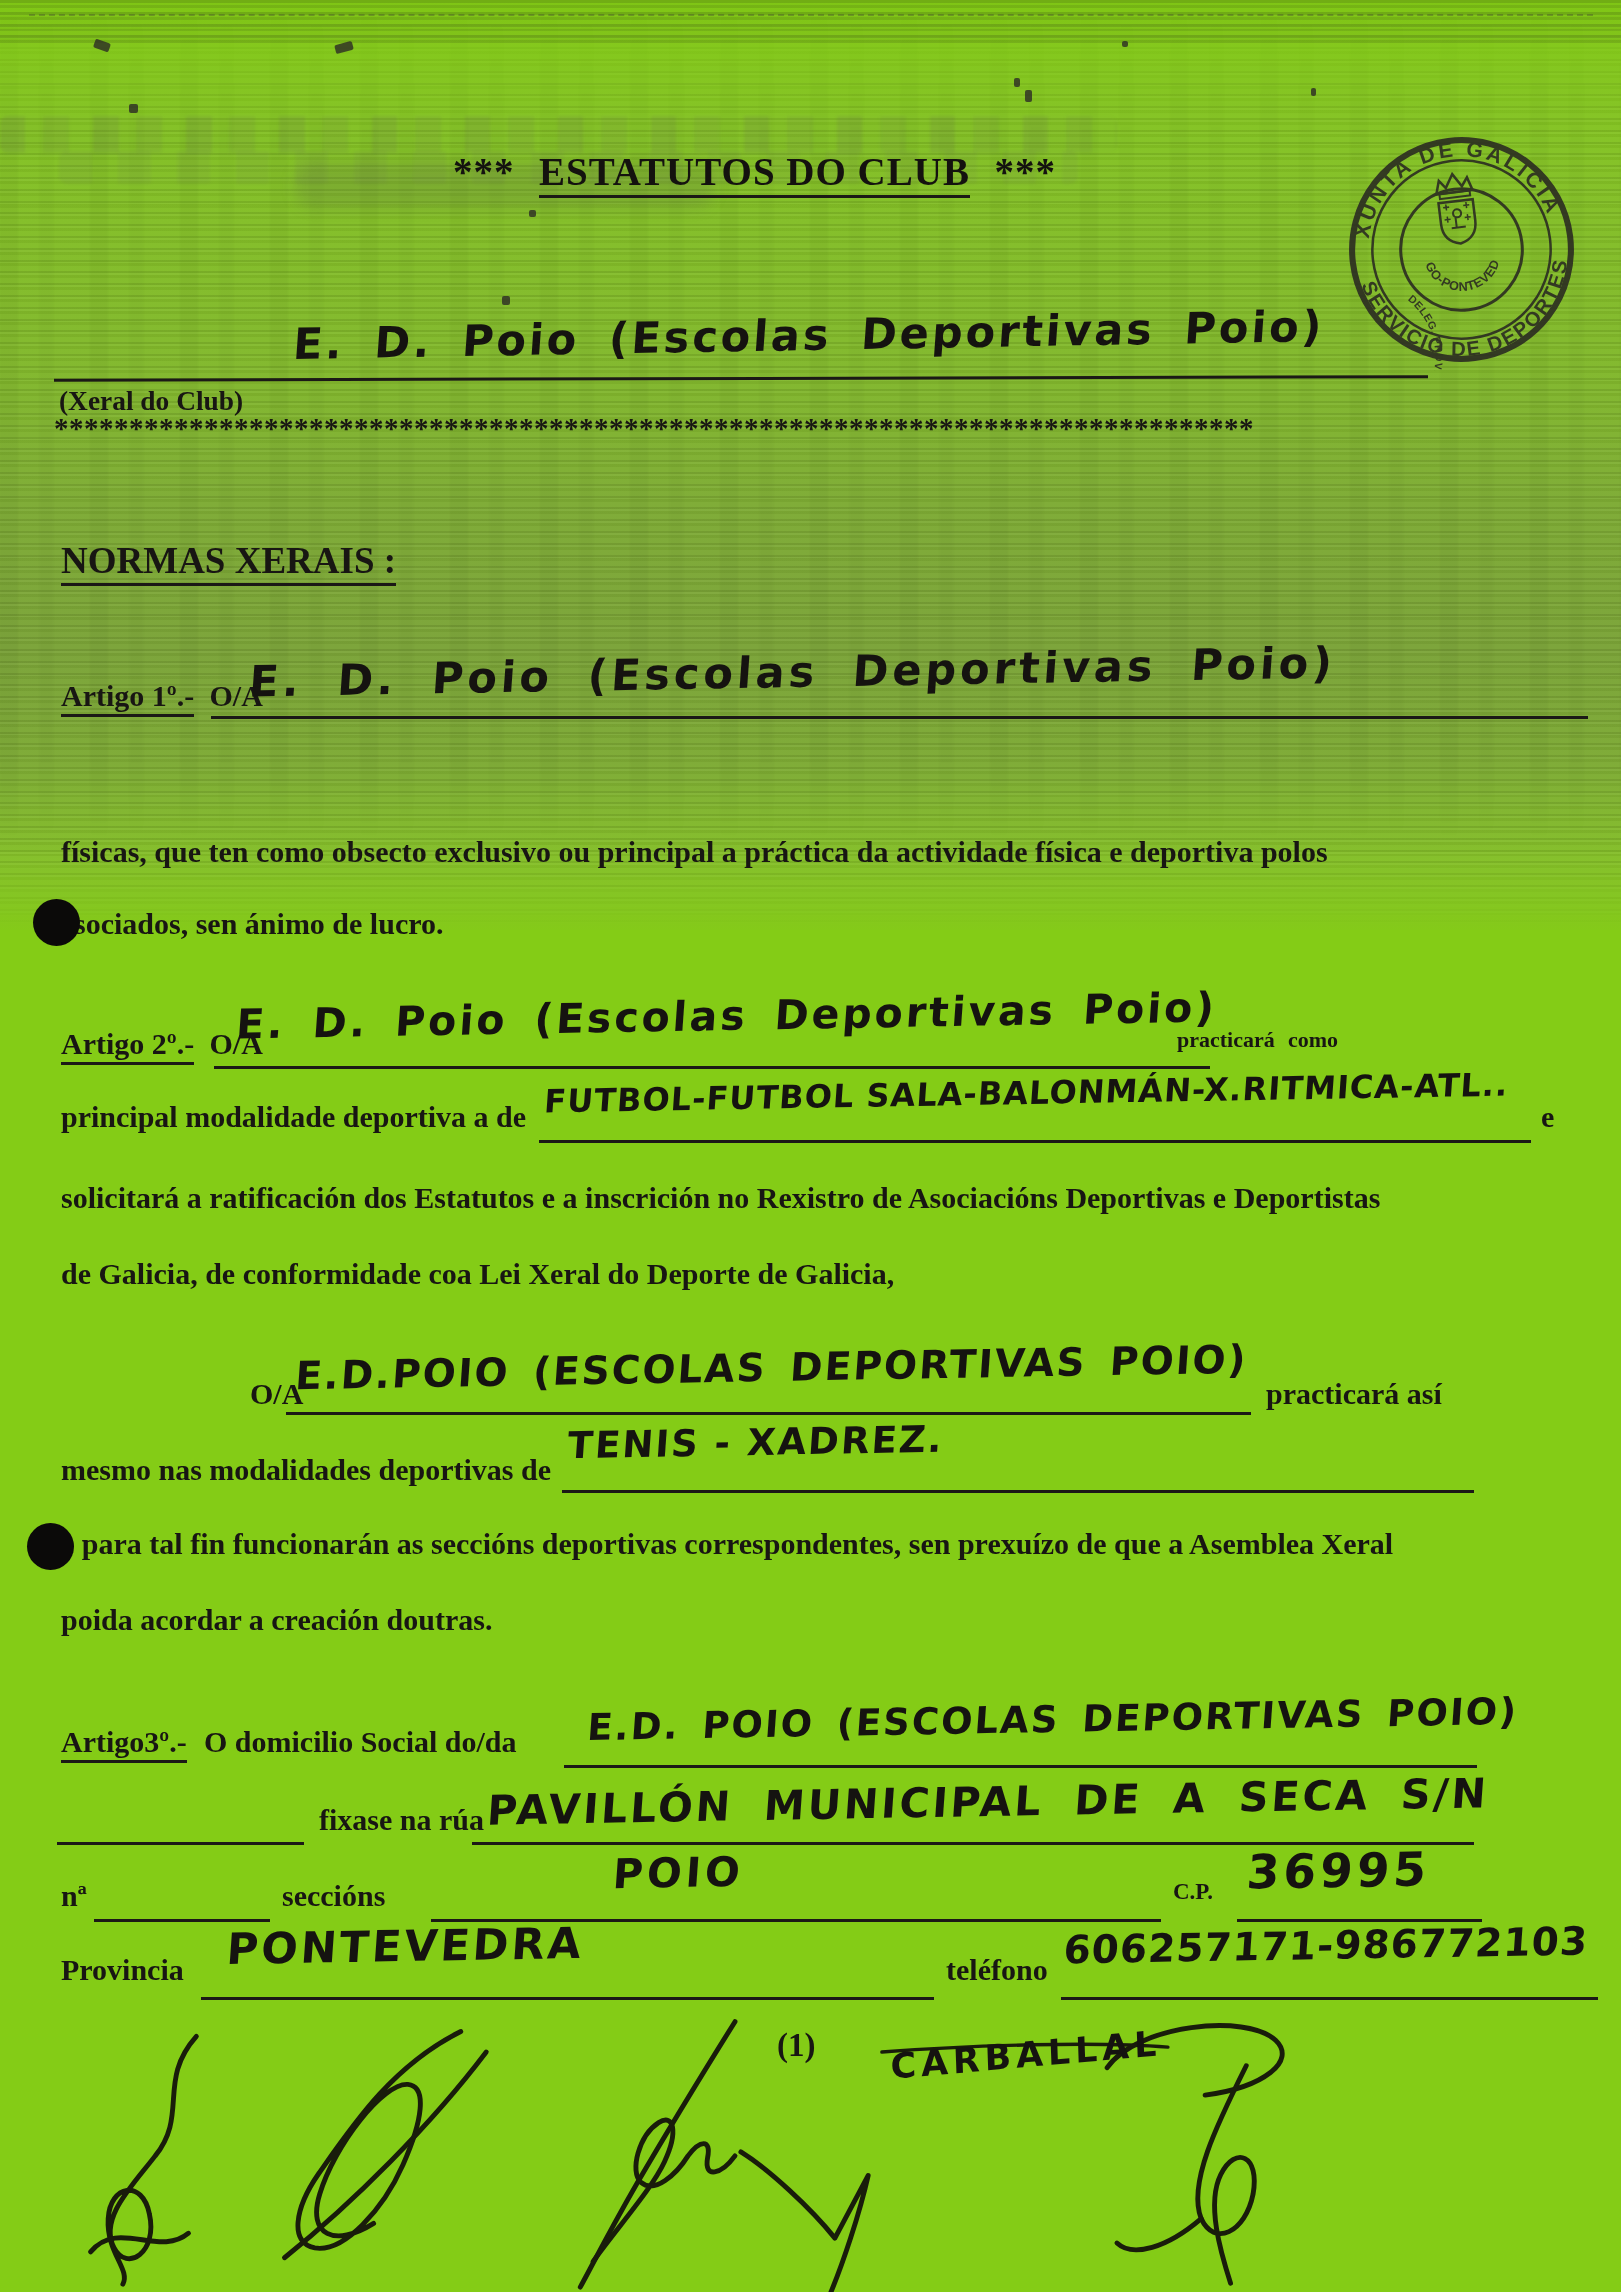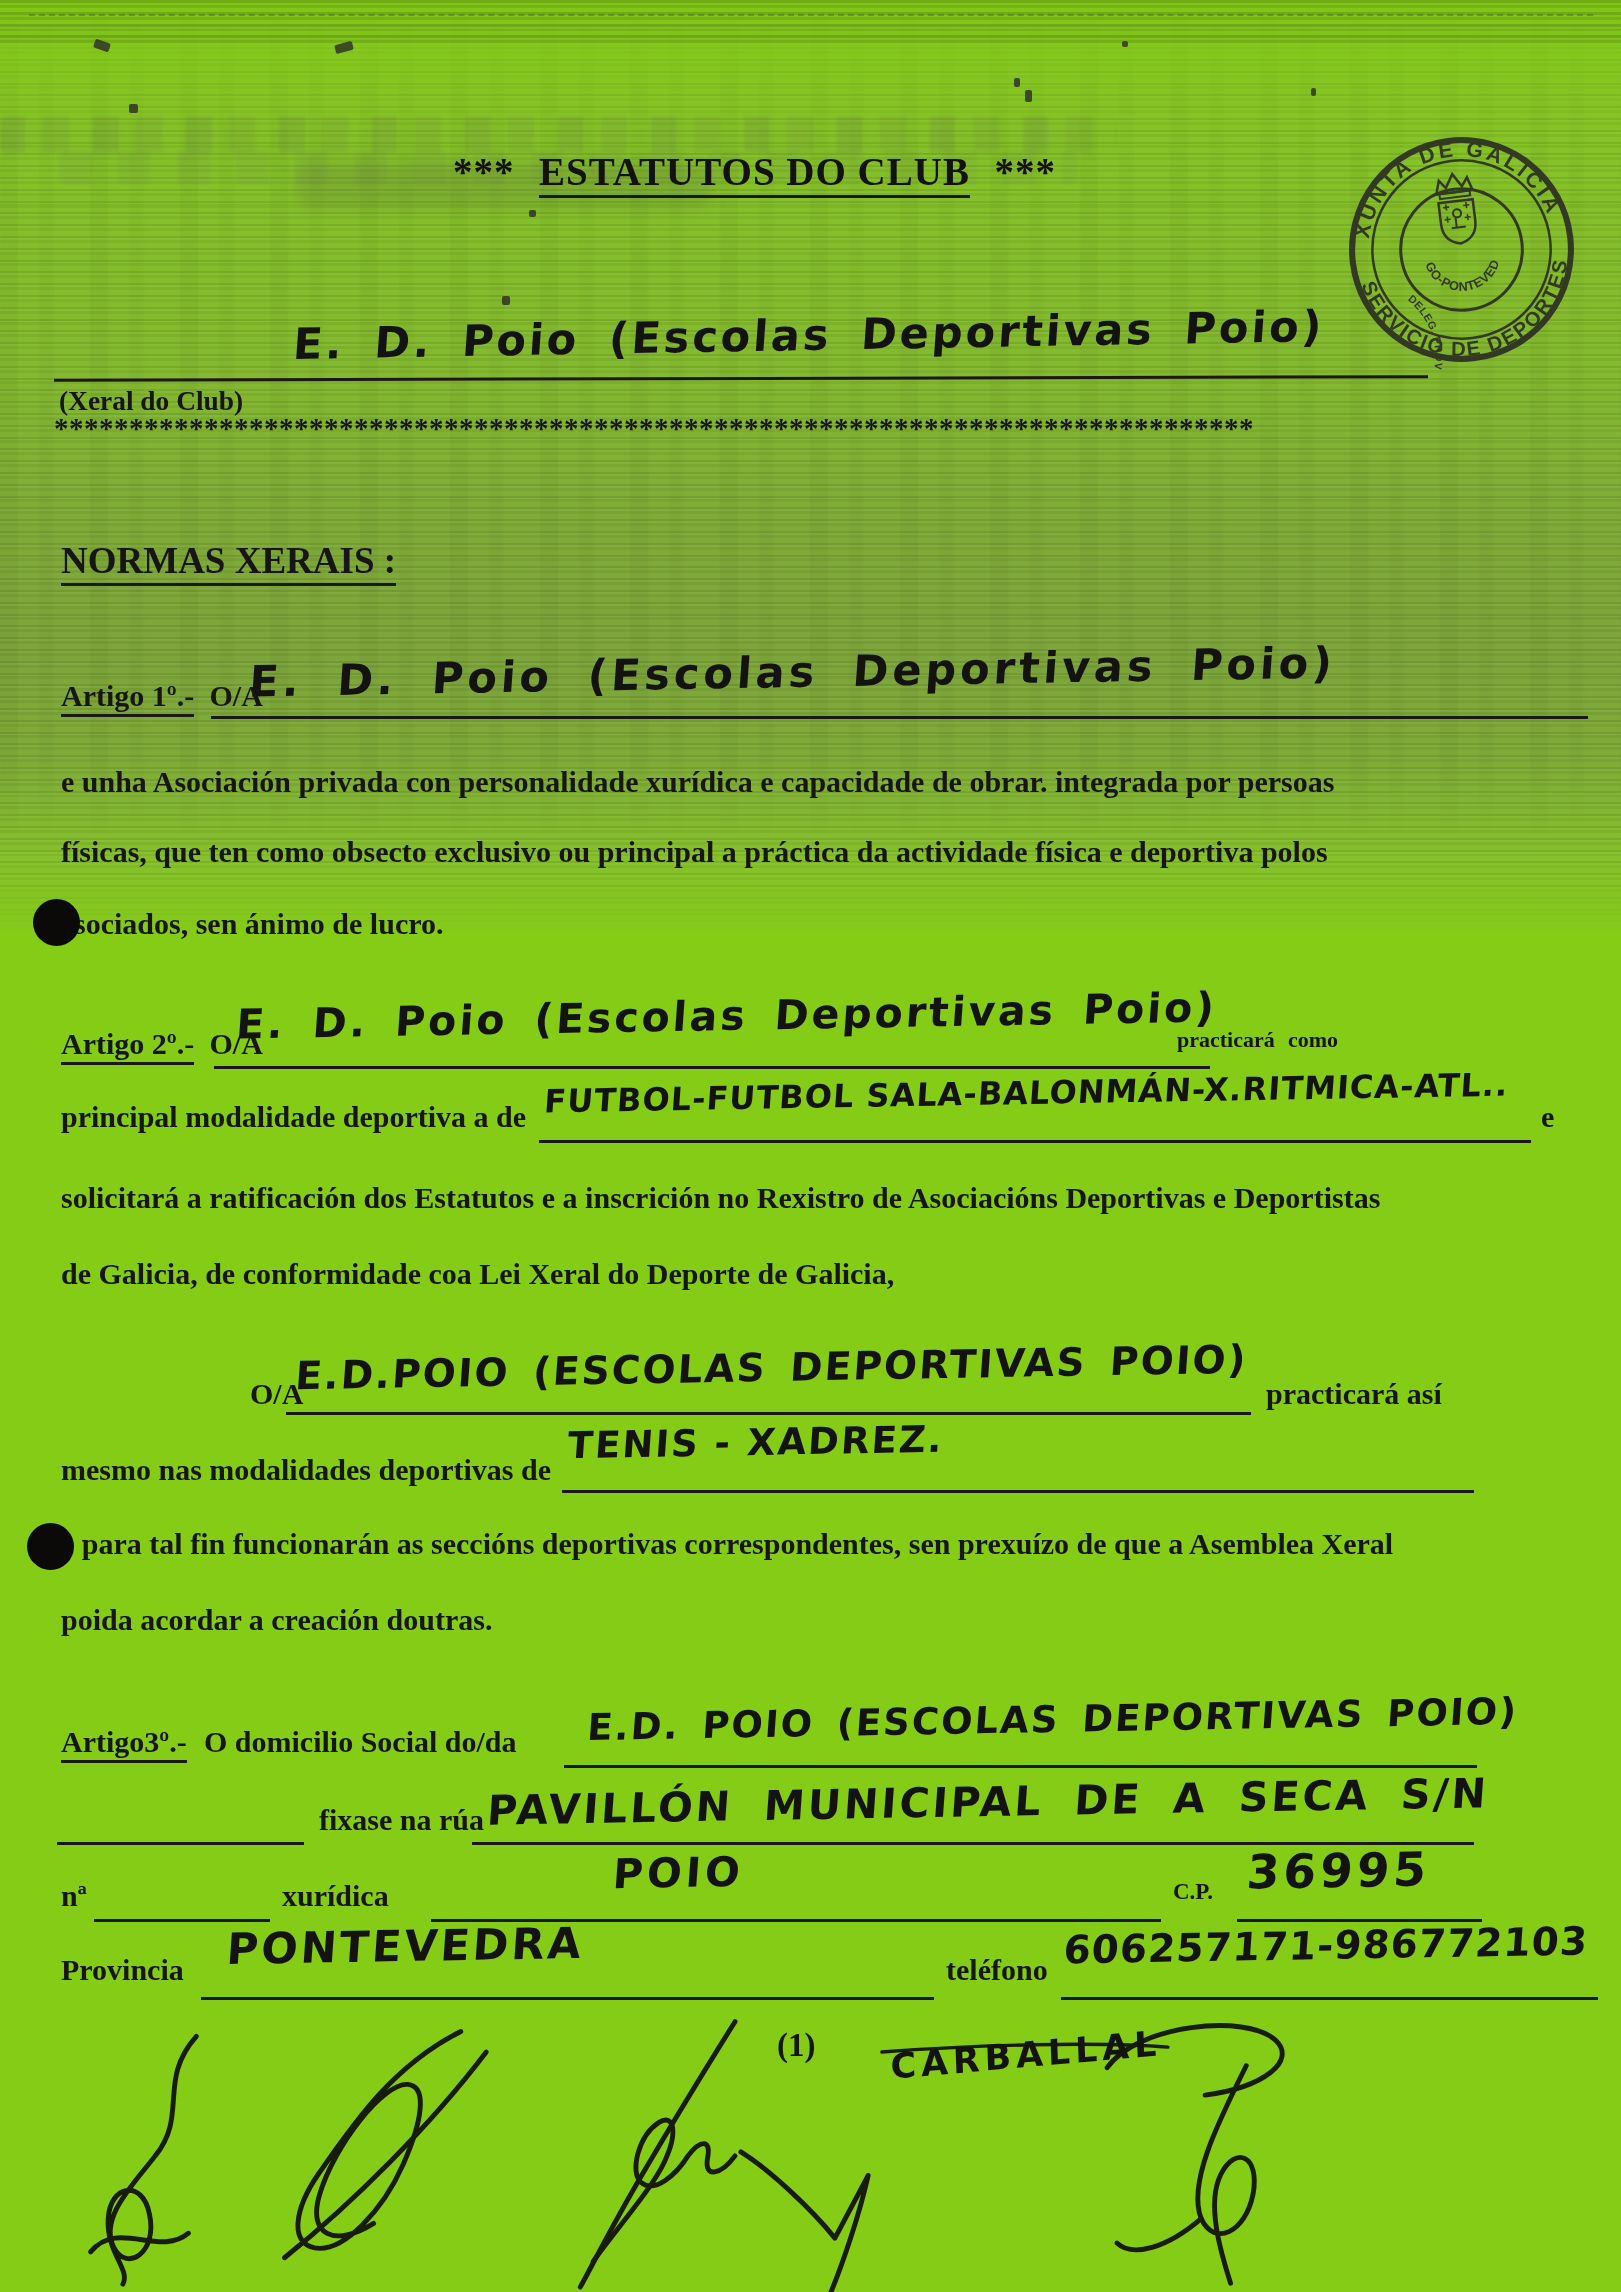--- a/index.html
+++ b/index.html
@@ -126,21 +126,20 @@
   <div class="t" style="left:61px;top:539px;font-size:37px;">
     <span class="ul">NORMAS XERAIS :</span>
   </div>
 
   <div class="t" style="left:61px;top:679px;font-size:30px;">
     <span class="ul">Artigo 1º.-</span>
     <span style="margin-left:7.8px;">O/A</span>
   </div>
   <div class="rule" style="left:211px;top:716px;width:1377px;"></div>
   <div class="hand" style="left:250px;top:647px;font-size:43px;word-spacing:15.7px;letter-spacing:3.9px;">E. D. Poio (Escolas Deportivas Poio)</div>
-  <div class="t" style="left:61px;top:765px;font-size:30px;">e unha Asociación privada con personalidade xurídica e capacidade de obrar. integrada por persoas</div>
   <div class="t" style="left:61px;top:835px;font-size:30px;">físicas, que ten como obsecto exclusivo ou principal a práctica da actividade física e deportiva polos</div>
   <div class="t" style="left:74px;top:907px;font-size:30px;">sociados, sen ánimo de lucro.</div>
   <div class="dot" style="left:33px;top:899px;width:47px;height:47px;"></div>
 
   <div class="t" style="left:61px;top:1027px;font-size:30px;">
     <span class="ul">Artigo 2º.-</span>
     <span style="margin-left:7.8px;">O/A</span>
   </div>
   <div class="rule" style="left:214px;top:1066px;width:996px;"></div>
   <div class="hand" style="left:237px;top:992px;font-size:41px;word-spacing:9.8px;letter-spacing:2.9px;">E. D. Poio (Escolas Deportivas Poio)</div>
@@ -170,21 +169,21 @@
   <div class="rule" style="left:564px;top:1765px;width:913px;"></div>
   <div class="hand" style="left:588px;top:1698px;font-size:37px;letter-spacing:2px;word-spacing:7.8px;">E.D. POIO (ESCOLAS DEPORTIVAS POIO)</div>
 
   <div class="rule" style="left:57px;top:1842px;width:247px;"></div>
   <div class="t" style="left:319px;top:1803px;font-size:30px;">fixase na rúa</div>
   <div class="rule" style="left:472px;top:1842px;width:1002px;"></div>
   <div class="hand" style="left:488px;top:1778px;font-size:41px;letter-spacing:2.9px;word-spacing:13.7px;">PAVILLÓN MUNICIPAL DE A SECA S/N</div>
 
   <div class="t" style="left:61px;top:1879px;font-size:30px;">nª</div>
   <div class="rule" style="left:94px;top:1919px;width:176px;"></div>
-  <div class="t" style="left:282px;top:1879px;font-size:30px;">xurídica</div>
+  <div class="t" style="left:282px;top:1879px;font-size:30px;">seccións</div>
   <div class="rule" style="left:431px;top:1919px;width:730px;"></div>
   <div class="hand" style="left:613px;top:1849px;font-size:41px;letter-spacing:3.9px;">POIO</div>
   <div class="t" style="left:1173px;top:1879px;font-size:23px;">C.P.</div>
   <div class="rule" style="left:1237px;top:1919px;width:245px;"></div>
   <div class="hand" style="left:1247px;top:1843px;font-size:47px;letter-spacing:3.9px;">36995</div>
 
   <div class="t" style="left:61px;top:1953px;font-size:30px;">Provincia</div>
   <div class="rule" style="left:201px;top:1997px;width:733px;"></div>
   <div class="hand" style="left:227px;top:1921px;font-size:43px;letter-spacing:2.9px;">PONTEVEDRA</div>
   <div class="t" style="left:946px;top:1953px;font-size:30px;">teléfono</div>

